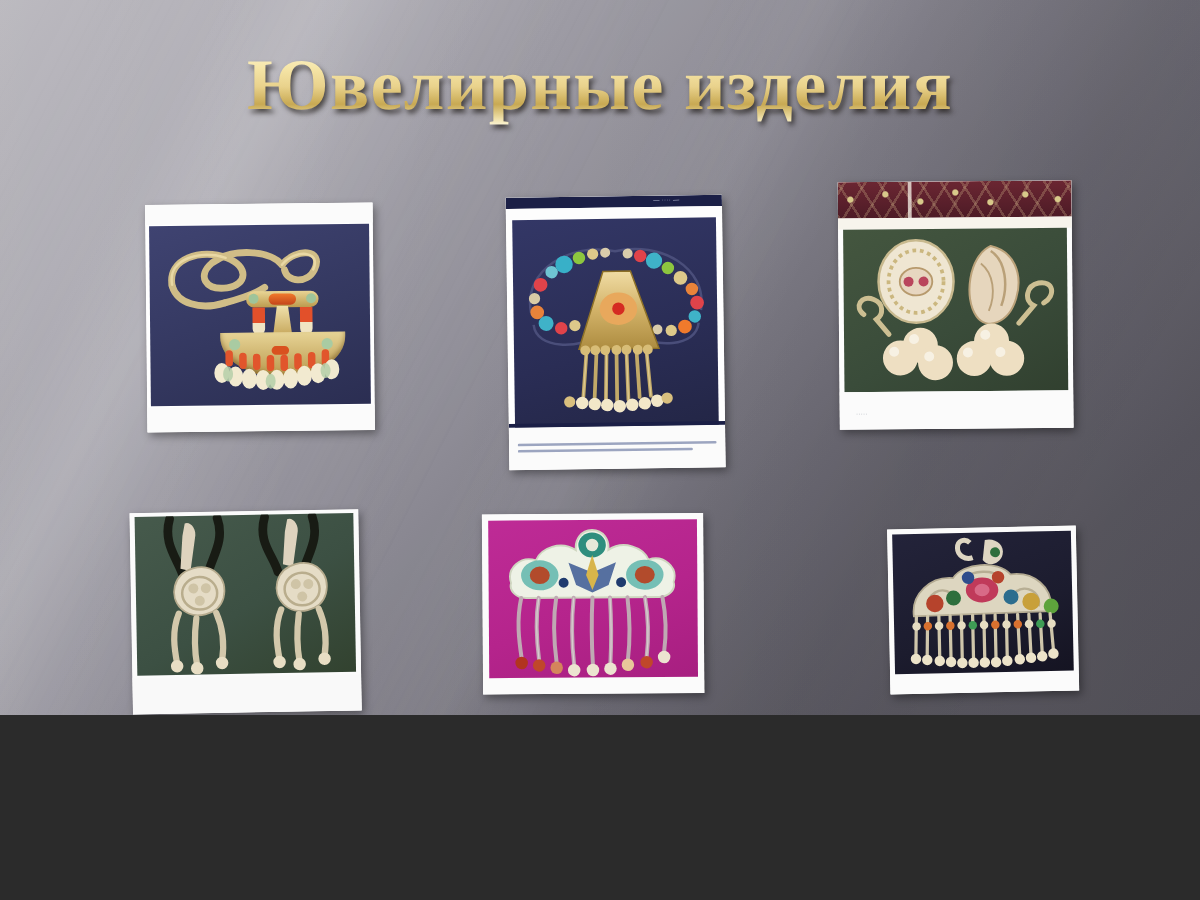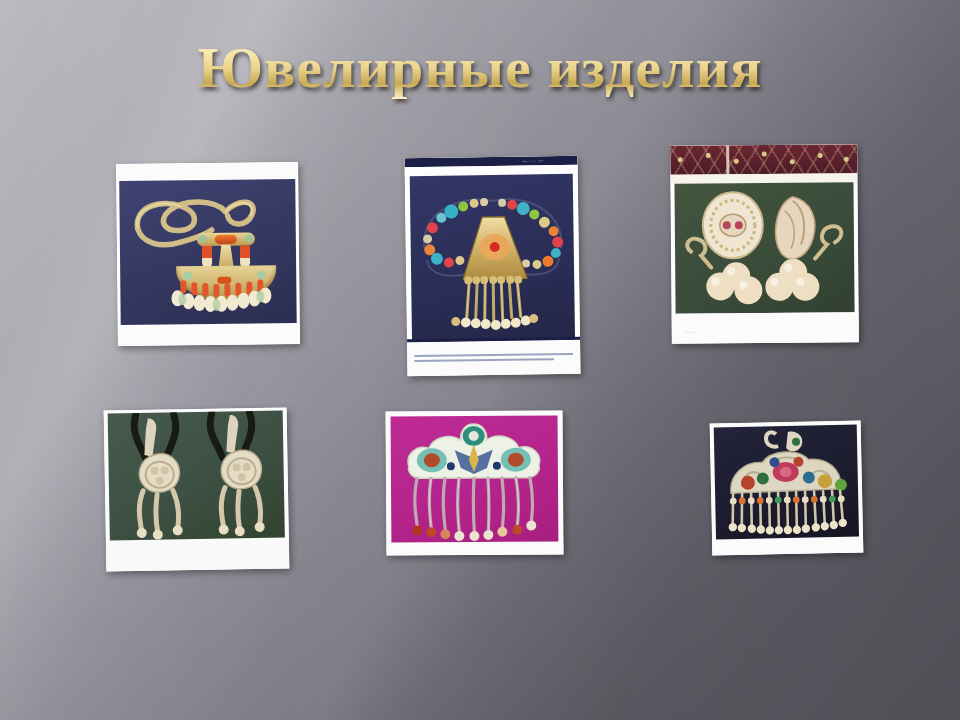--- a/index.html
+++ b/index.html
@@ -4,21 +4,21 @@
 <title>Ювелирные изделия</title>
 <style>
   html, body {
     margin: 0;
     padding: 0;
     background: #2b2b2b;
   }
   .slide {
     position: relative;
     width: 960px;
-    height: 720px;
+    height: 572px;
     overflow: hidden;
     font-family: "Liberation Sans", sans-serif;
     background: linear-gradient(135deg, #b9b7bd 0%, #a9a7af 18%, #8d8b95 42%, #6e6c76 66%, #5b5962 85%, #56545c 100%);
   }
   
   .bg-streaks {
     position: absolute;
     inset: 0;
     background:
       linear-gradient(118deg, rgba(255,255,255,0.00) 0%, rgba(255,255,255,0.00) 14%,

